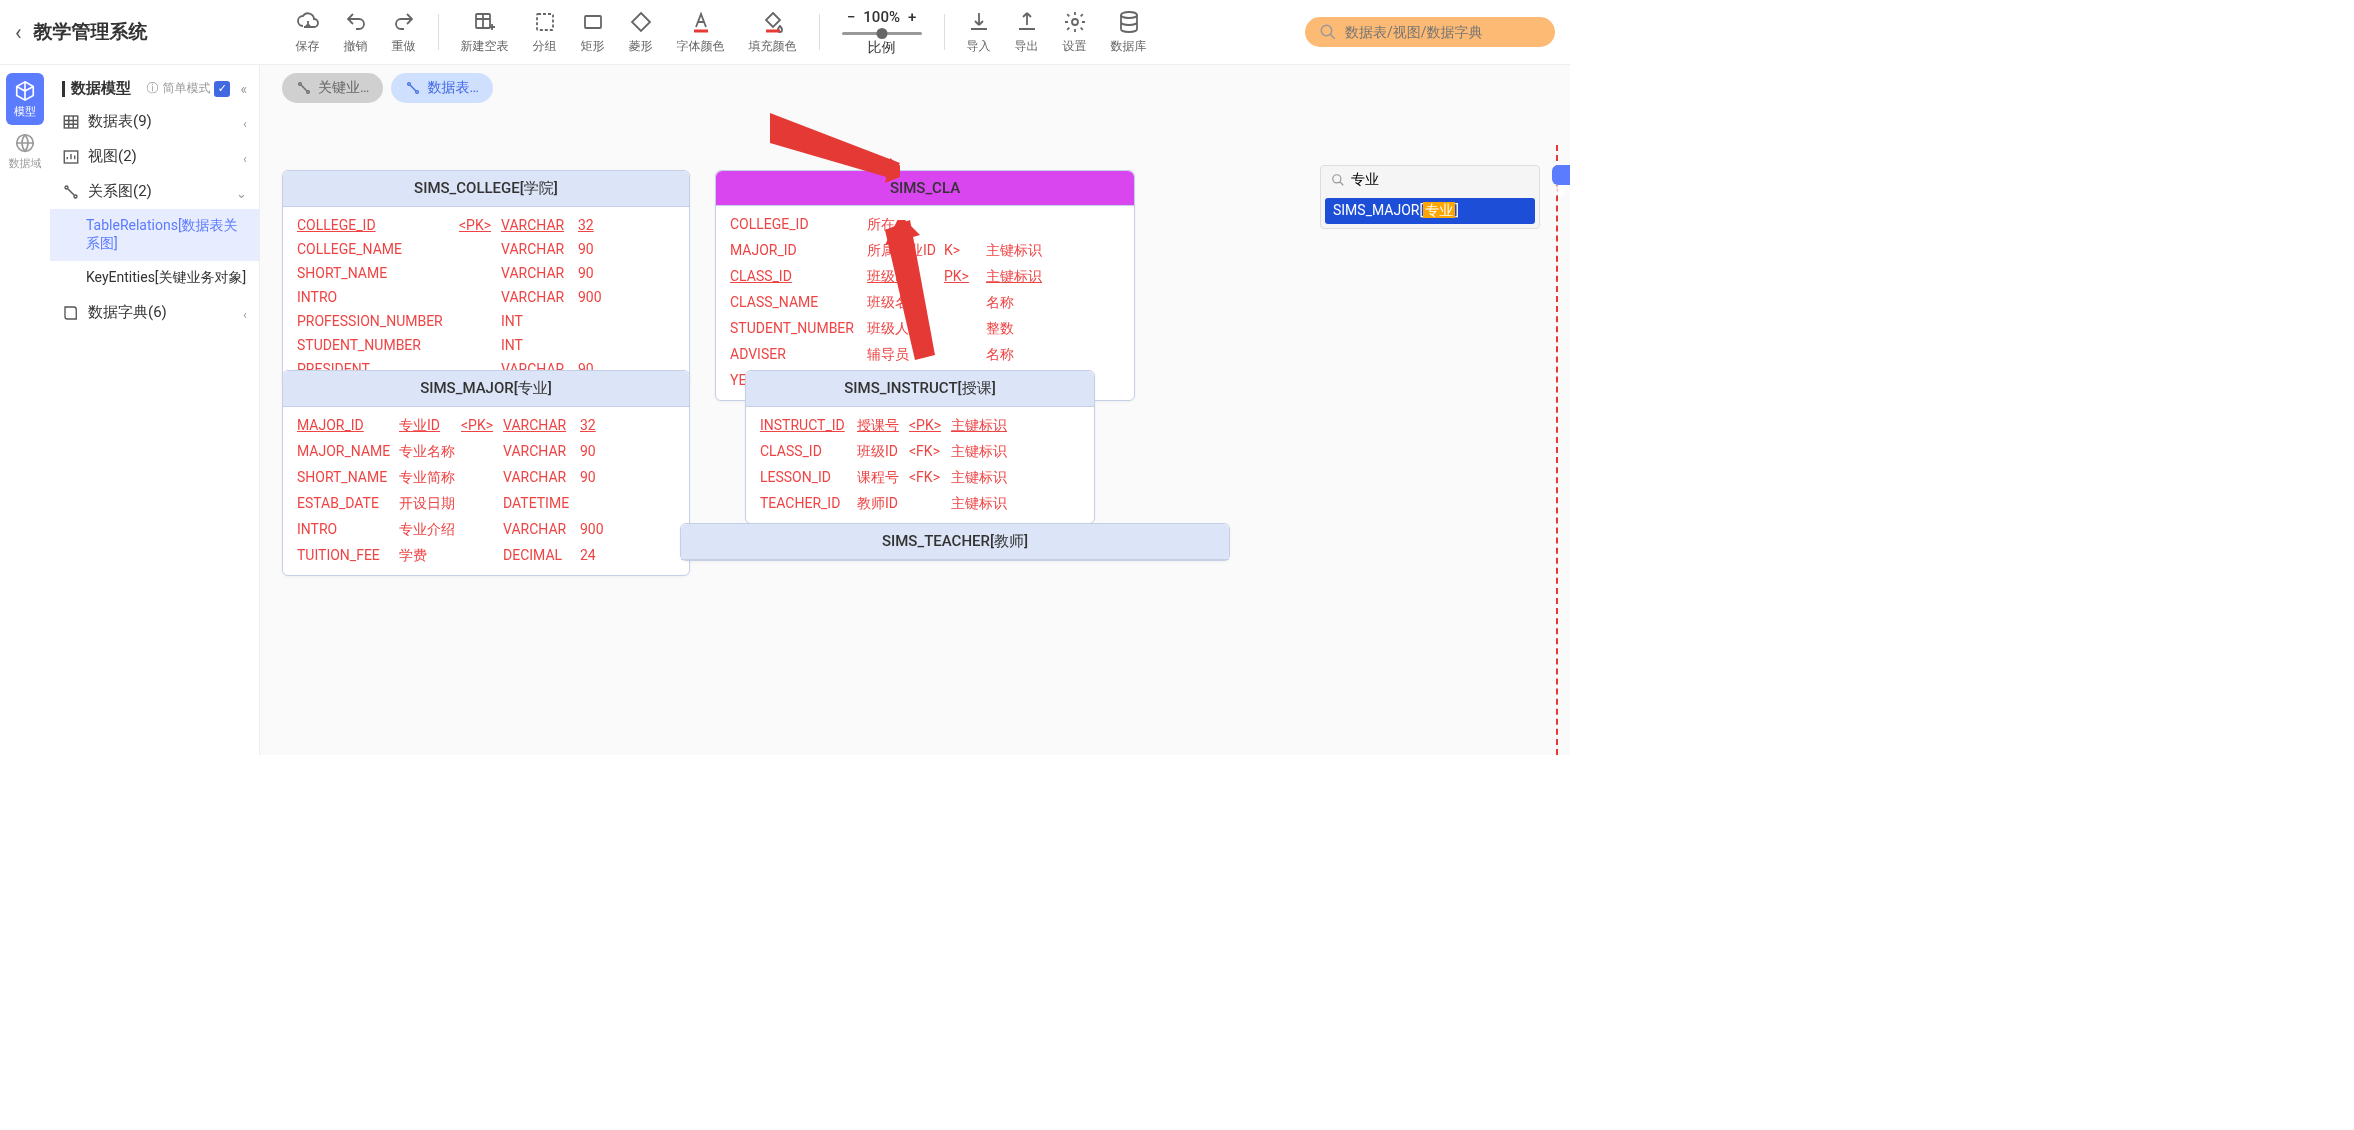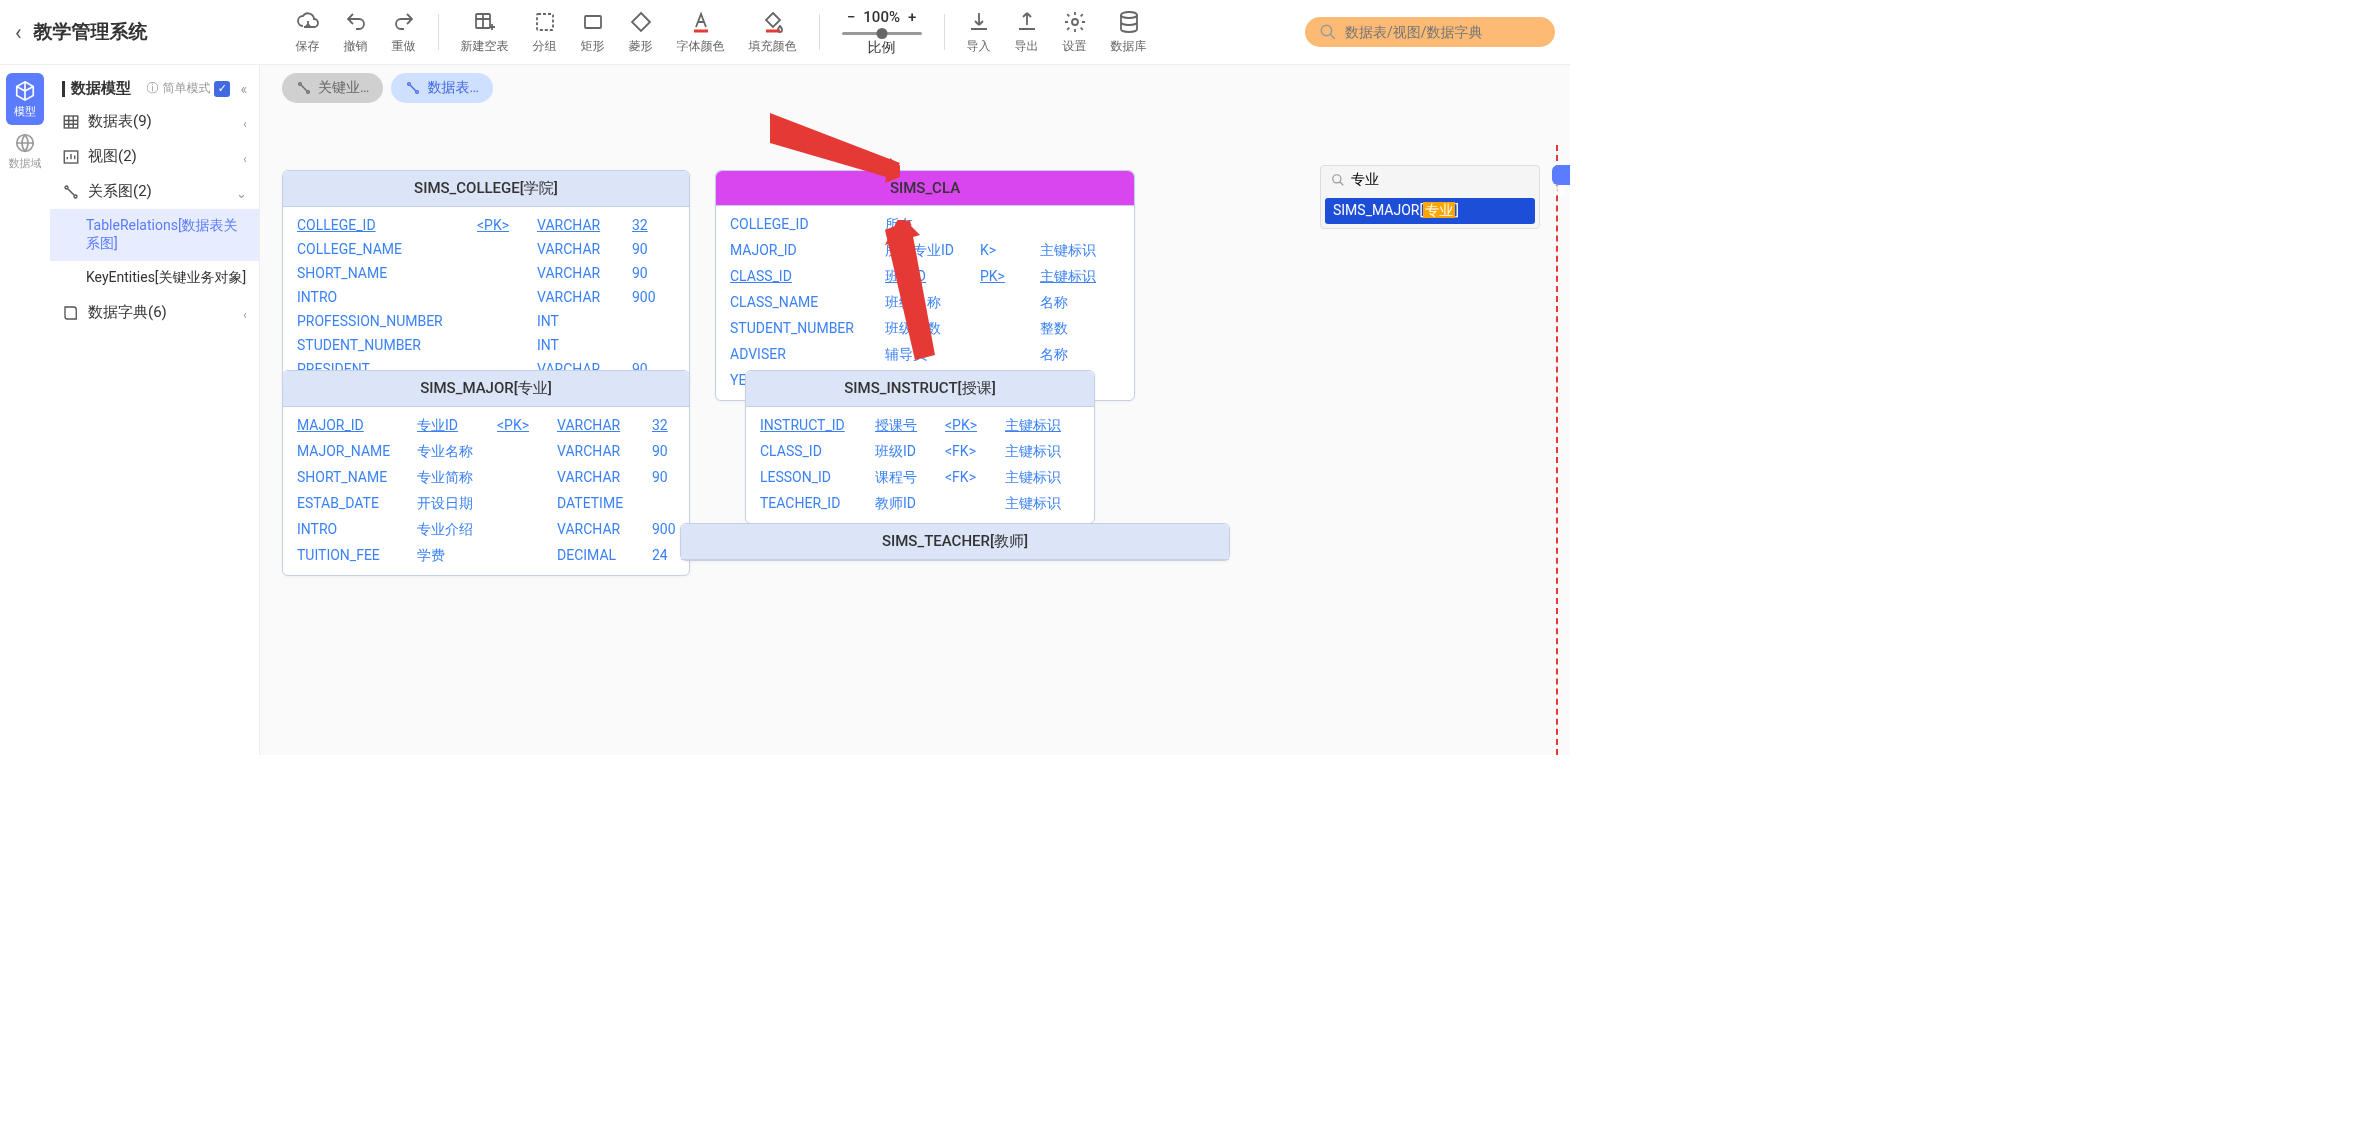--- a/index.html
+++ b/index.html
@@ -41,21 +41,21 @@
 .canvas{flex:1;position:relative;background:#fafafa;overflow:hidden}
 .tabs{position:absolute;top:8px;left:22px;display:flex;gap:8px}
 .tab{display:flex;align-items:center;gap:6px;padding:6px 14px;border-radius:16px;font-size:14px;cursor:pointer}
 .tab.inactive{background:#d0d0d0;color:#666}
 .tab.active{background:#cfe0ff;color:#4169E1}
 .tab svg{width:16px;height:16px}
 .entity{position:absolute;background:#fff;border:1px solid #c5d0e6;border-radius:6px;box-shadow:0 1px 3px rgba(0,0,0,0.05)}
 .entity-head{background:#dce4f7;padding:8px 12px;text-align:center;font-weight:500;font-size:15px;border-radius:6px 6px 0 0;border-bottom:1px solid #c5d0e6}
 .entity-head.yellow{background:#d946ef}
 .entity-body{padding:6px 0}
-.entity-row{display:flex;padding:4px 14px;font-size:14px;color:#3b82f6;gap:20px}
+.entity-row{display:flex;padding:4px 14px;font-size:14px;color:#ef4444;gap:2px}
 .entity-row.pk{text-decoration:underline}
 .col-name{min-width:120px}
 .col-cn{min-width:60px}
 .col-key{min-width:40px}
 .col-type{min-width:75px}
 .col-len{min-width:30px}
 .search-pop{position:absolute;top:100px;right:30px;background:#f5f5f5;border:1px solid #ddd;border-radius:4px;width:220px;z-index:10}
 .search-pop-head{display:flex;align-items:center;padding:6px 10px;gap:6px}
 .search-pop-head svg{width:16px;height:16px;color:#999}
 .search-pop-head input{border:none;background:transparent;outline:none;font-size:14px;flex:1}

